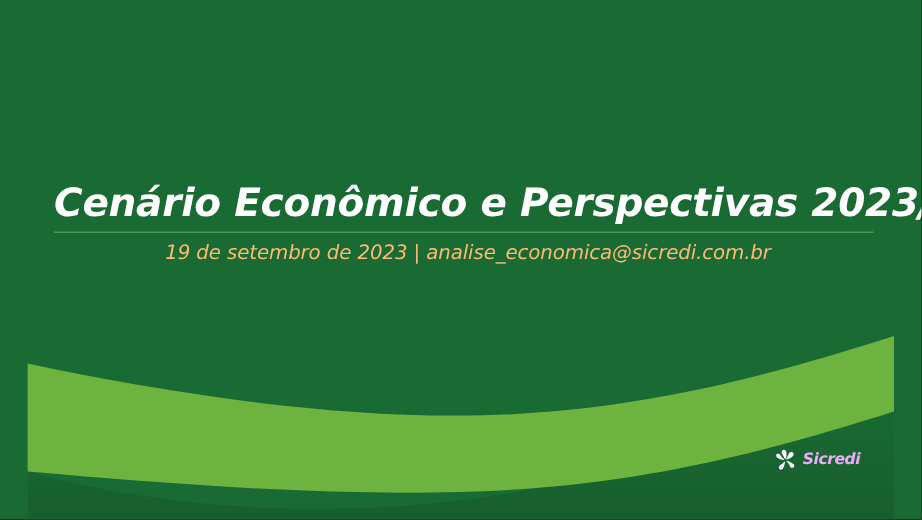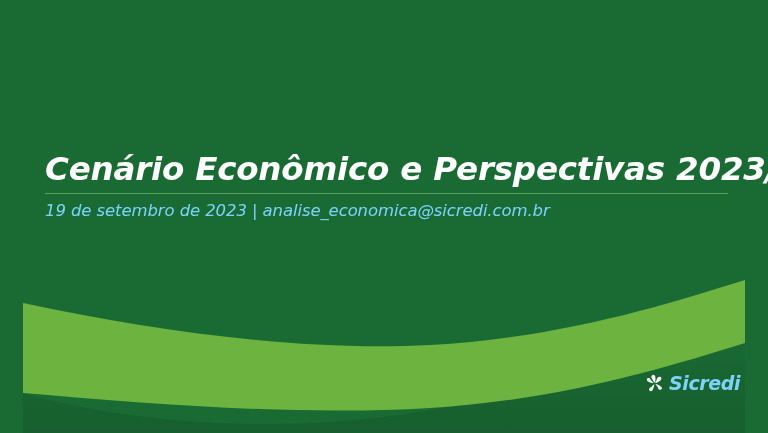--- a/index.html
+++ b/index.html
@@ -53,46 +53,47 @@
     background: rgba(150, 205, 130, 0.55);
   }
   #page-subtitle {
     margin: 0;
     padding-top: 7px;
     font-family: "DejaVu Sans", sans-serif;
     font-size: 16.5px;
     line-height: 1.25;
     font-style: italic;
     font-weight: normal;
-    color: #7dd3fc;
+    color: #fdba74;
     letter-spacing: -0.1px;
     white-space: nowrap;
+    text-align: center;
   }
 
   
   #brand-logo {
     position: absolute;
     left: 645px;
     top: 374px;
     display: flex;
     align-items: center;
     gap: 5px;
   }
   #brand-mark {
     width: 19px;
     height: 19px;
     display: block;
     flex: 0 0 auto;
   }
   #brand-wordmark {
     font-family: "DejaVu Sans", sans-serif;
-    font-size: 19px;
+    font-size: 13px;
     font-weight: bold;
     font-style: italic;
-    color: #7dd3fc;
+    color: #f0abfc;
     letter-spacing: -0.4px;
     line-height: 1;
     white-space: nowrap;
   }
 </style>
 </head>
 <body>
 
 <div id="slide">
 

